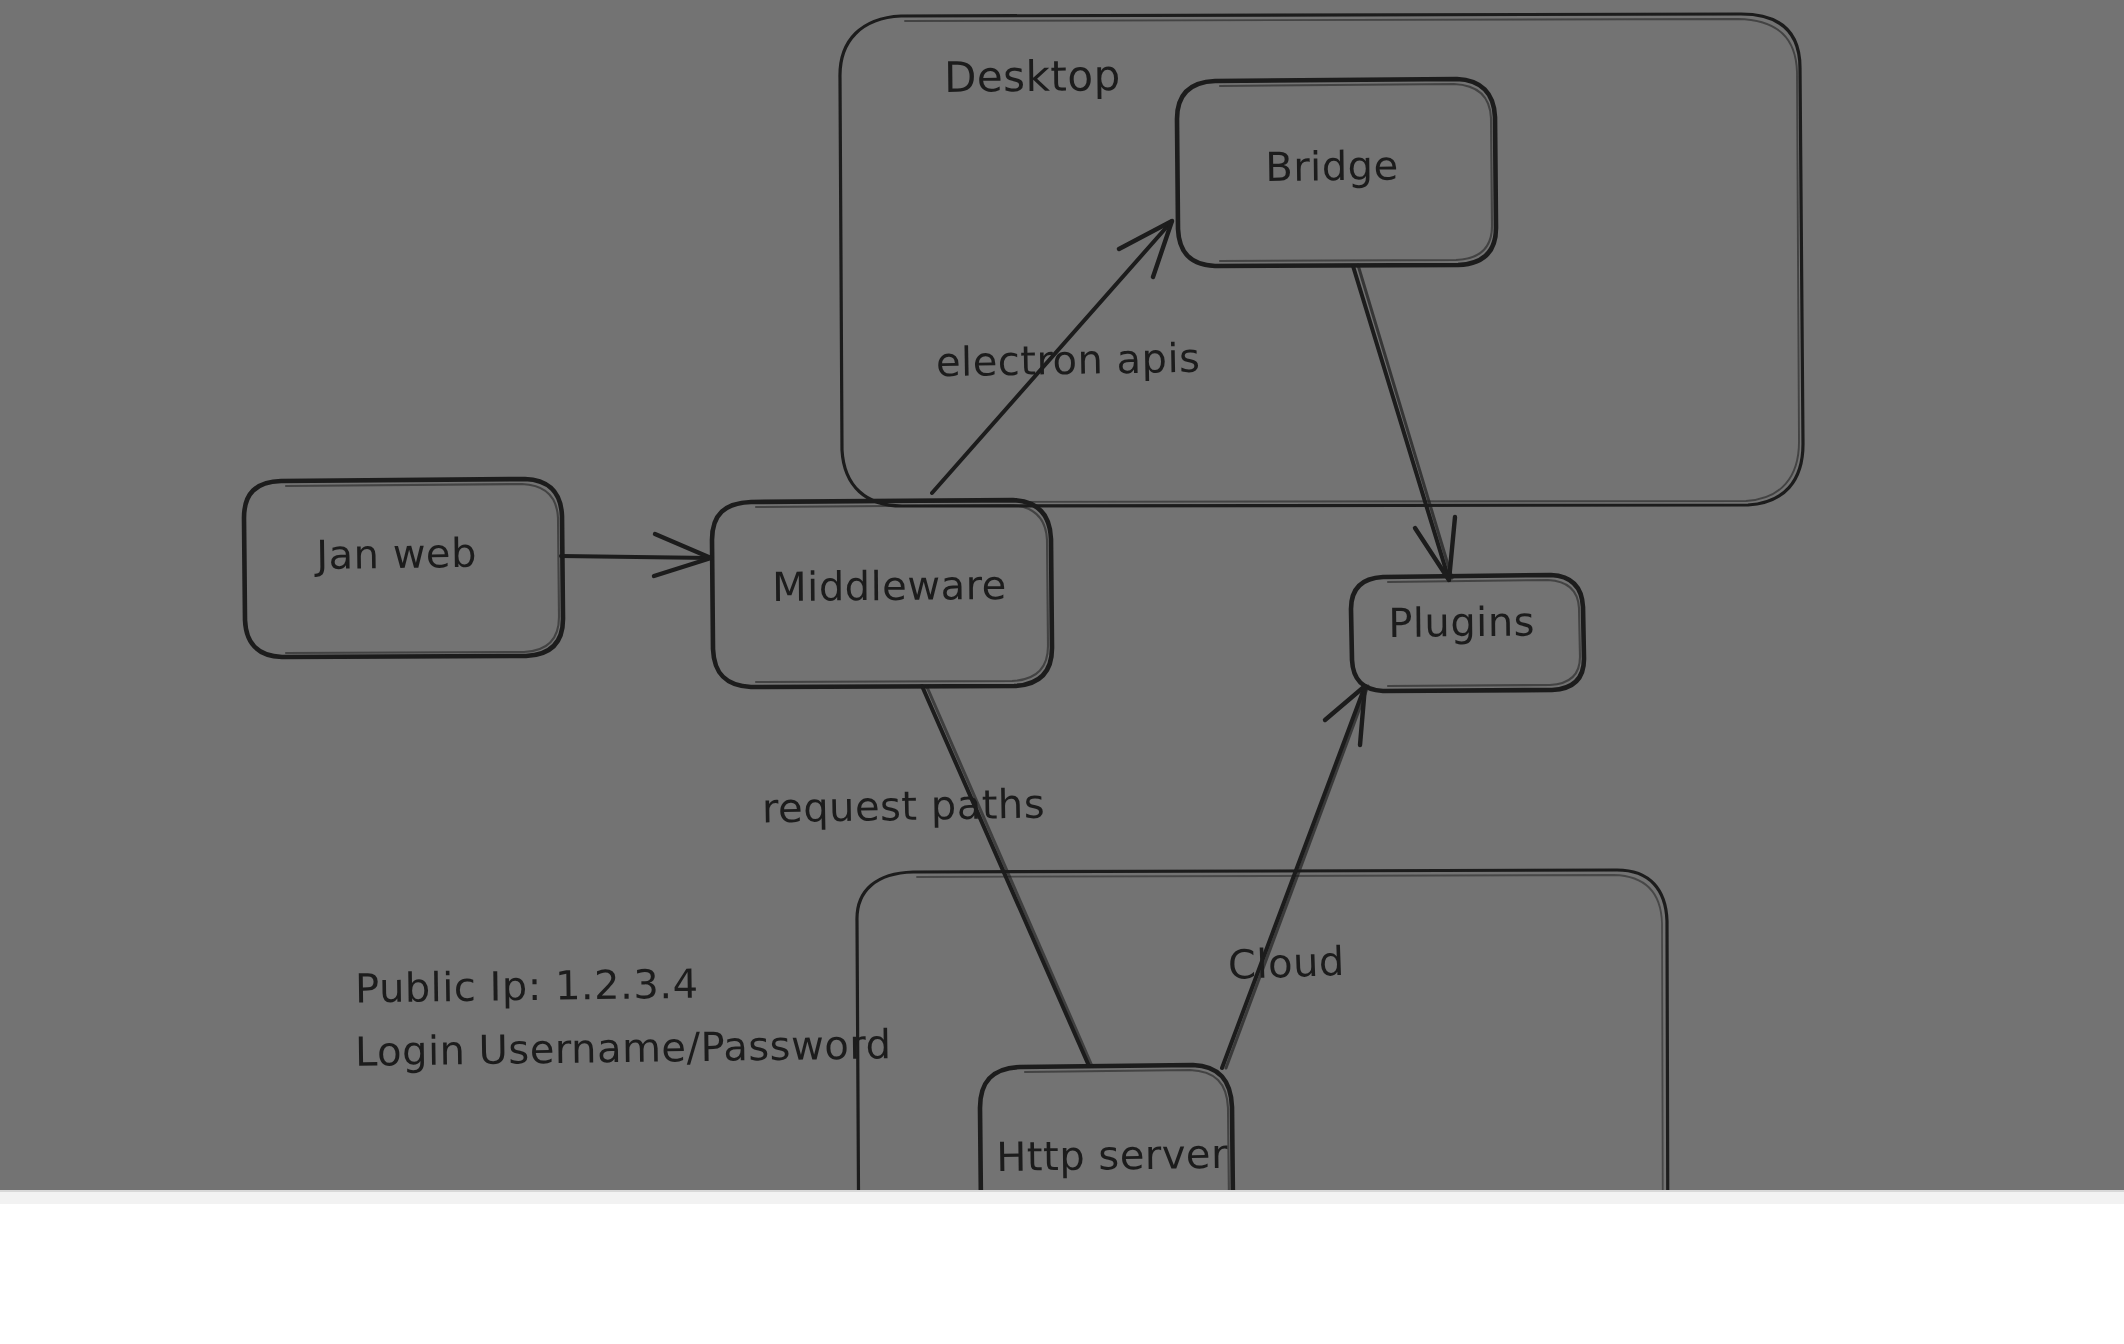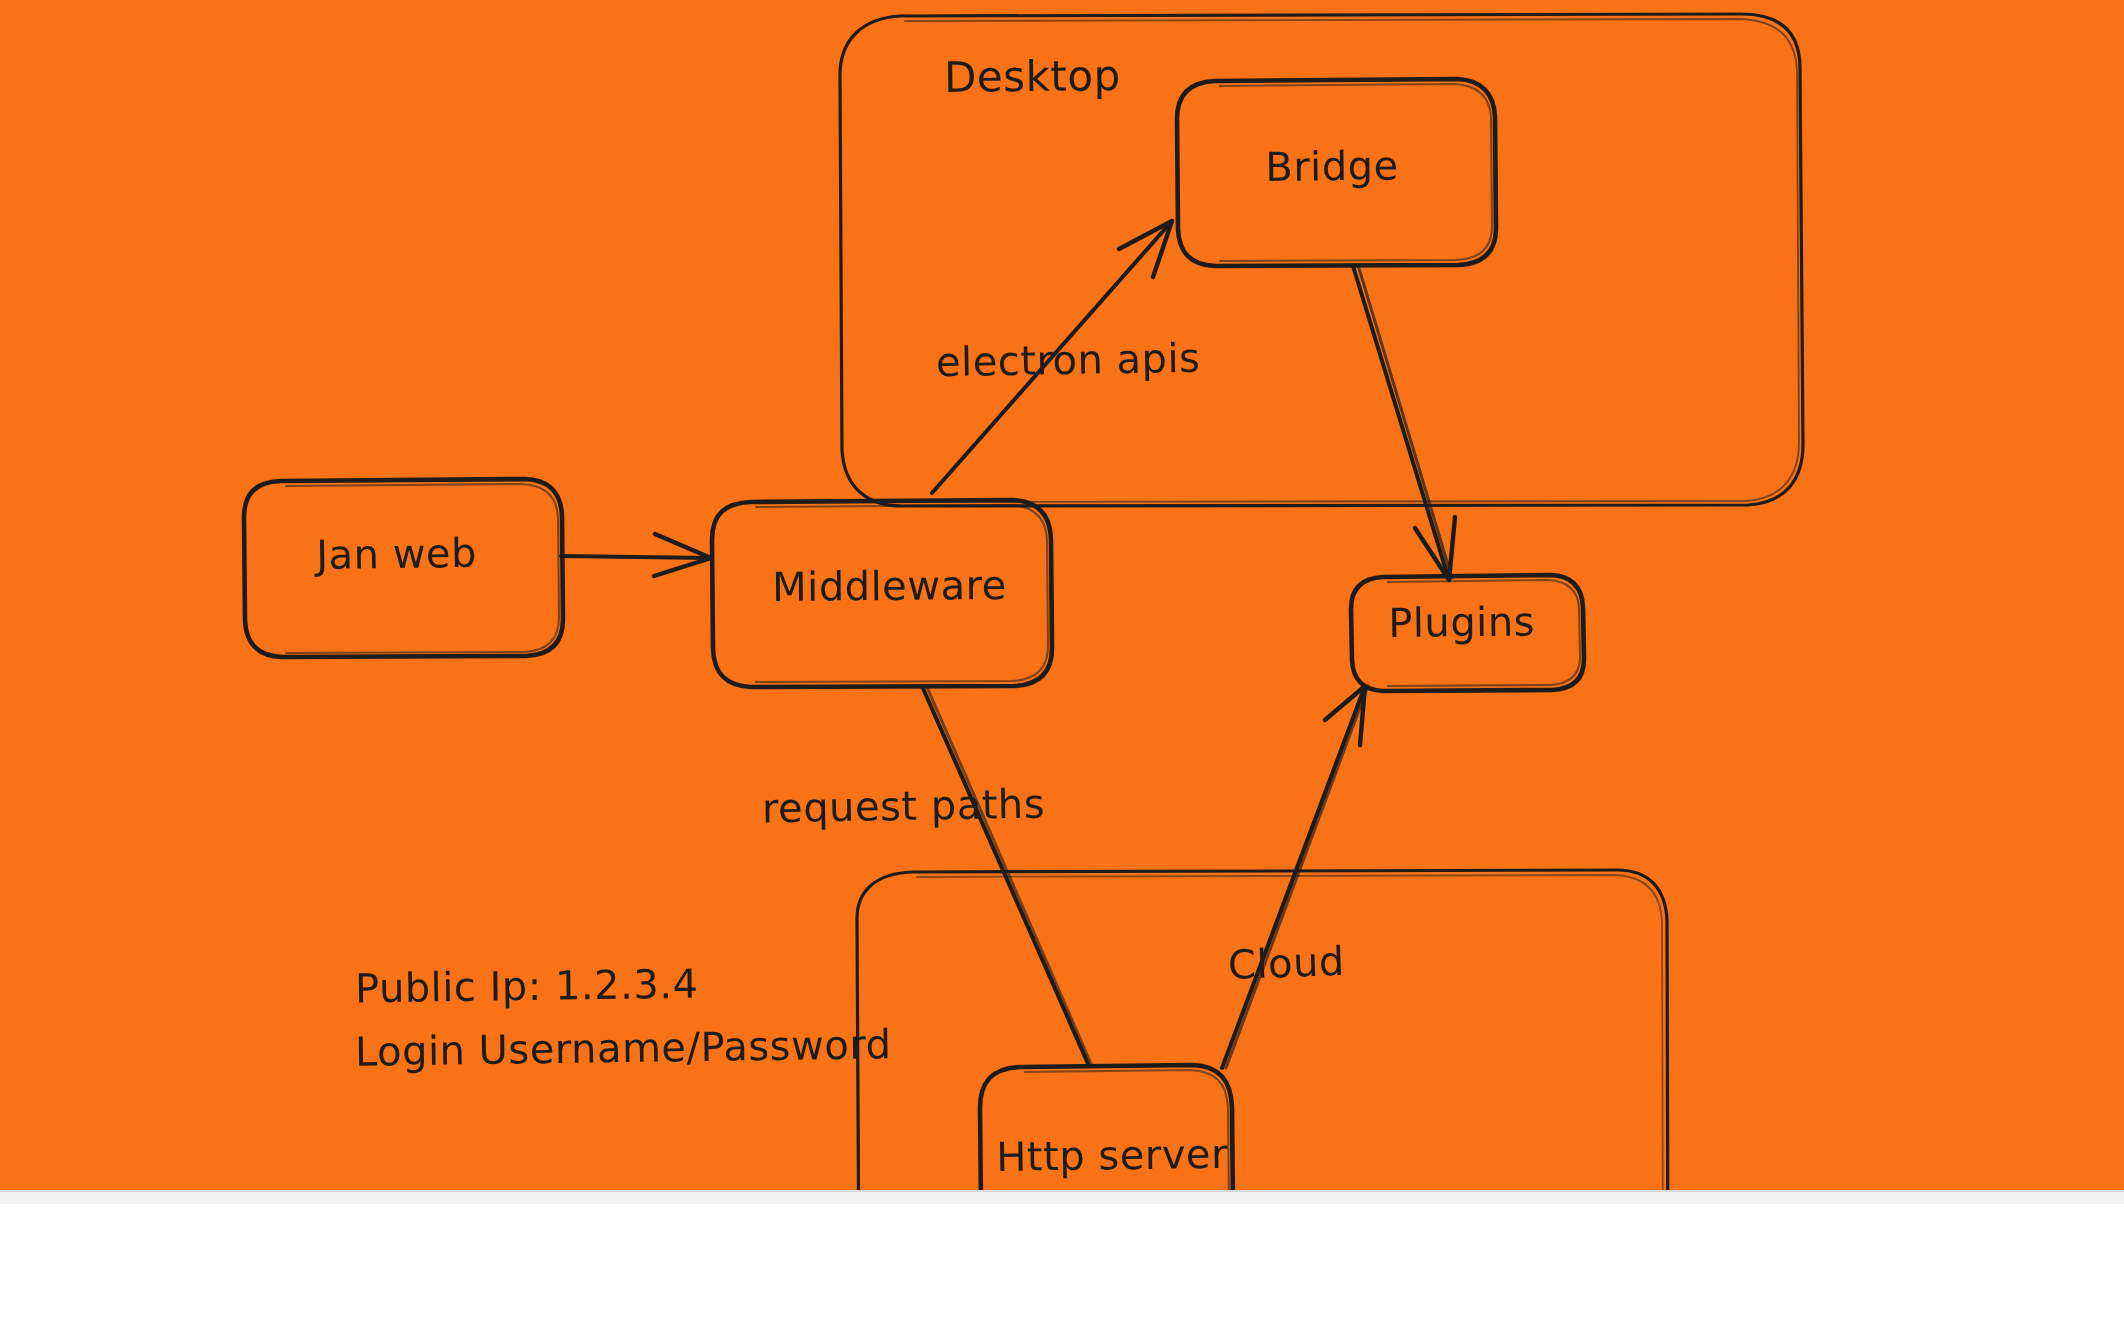--- a/index.html
+++ b/index.html
@@ -4,21 +4,21 @@
 <style>
   html, body {
     margin: 0;
     padding: 0;
     background: #ffffff;
   }
   #canvas {
     position: relative;
     width: 2124px;
     height: 1204px;
-    background: #f97316;
+    background: #737373;
     overflow: hidden;
   }
   svg#diagram {
     position: absolute;
     left: 0;
     top: 0;
     width: 2124px;
     height: 1344px;
   }
   .stroke {

